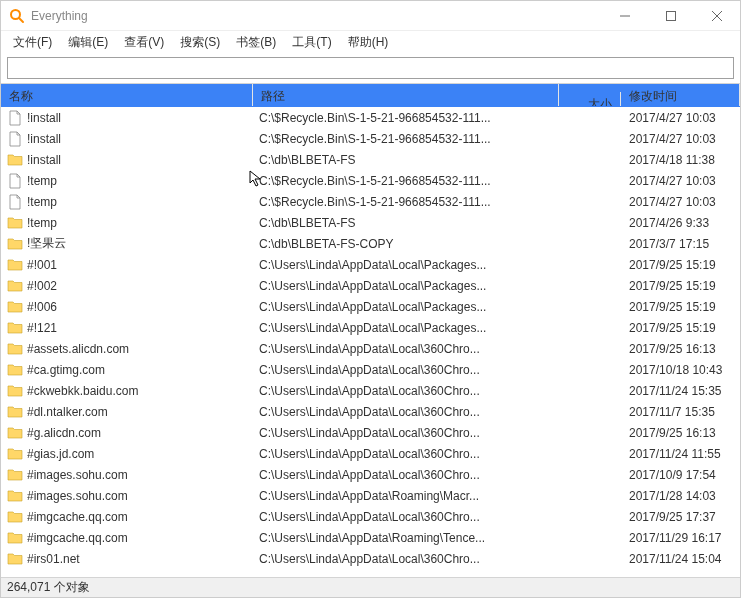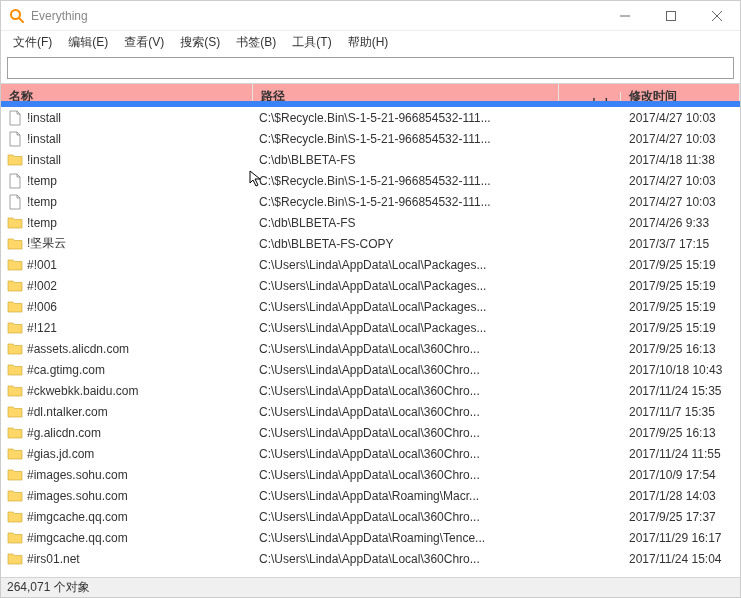--- a/index.html
+++ b/index.html
@@ -6,21 +6,21 @@
   body { font-family: "Microsoft YaHei", "Segoe UI", sans-serif; font-size: 12px; color: #333; background: #fff; width: 741px; height: 598px; overflow: hidden; display: flex; flex-direction: column; border: 1px solid #ccc; }
   .titlebar { height: 30px; display: flex; align-items: center; padding-left: 8px; background: #fff; border-bottom: 1px solid #eee; }
   .titlebar .app-icon { width: 16px; height: 16px; margin-right: 6px; }
   .titlebar .title { color: #888; flex: 1; }
   .win-controls { display: flex; height: 100%; }
   .win-btn { width: 46px; display: flex; align-items: center; justify-content: center; color: #666; cursor: pointer; }
   .menubar { height: 22px; display: flex; align-items: center; padding: 0 4px; background: #fff; }
   .menu-item { padding: 2px 8px; cursor: pointer; }
   .search-wrap { padding: 4px 6px; }
   .search-input { width: 100%; height: 22px; border: 1px solid #a0a0a0; padding: 0 4px; font-size: 12px; outline: none; }
-  .columns { height: 24px; display: flex; border-top: 1px solid #d4d4d4; border-bottom: 6px solid #3b82f6; background: #fca5a5; font-weight: bold; }
+  .columns { height: 24px; display: flex; border-top: 1px solid #d4d4d4; border-bottom: 1px solid #3b82f6; background: #3b82f6; }
   .col-header { padding: 4px 8px; border-right: 1px solid #e4e4e4; color: #333; cursor: pointer; white-space: nowrap; overflow: hidden; }
   .col-name { width: 252px; }
   .col-path { width: 306px; }
   .col-size { width: 62px; text-align: right; margin-top: 8px; }
   .col-mod { flex: 1; }
   .list { flex: 1; overflow-y: auto; overflow-x: hidden; }
   .row { height: 21px; display: flex; align-items: center; padding-left: 6px; white-space: nowrap; cursor: default; }
   .icon { width: 16px; height: 16px; margin-right: 4px; flex-shrink: 0; }
   .cell-name { width: 246px; overflow: hidden; text-overflow: ellipsis; display: flex; align-items: center; }
   .cell-path { width: 306px; overflow: hidden; text-overflow: ellipsis; padding-left: 6px; }

